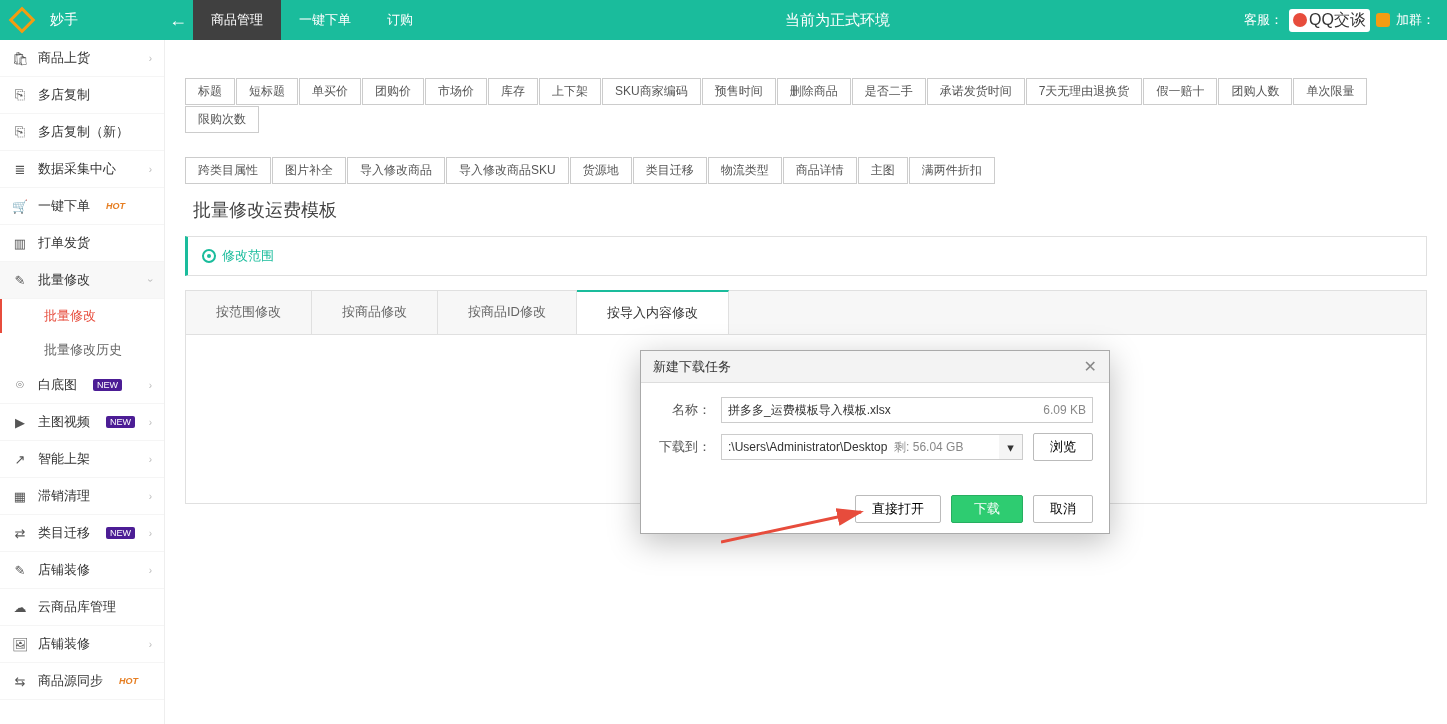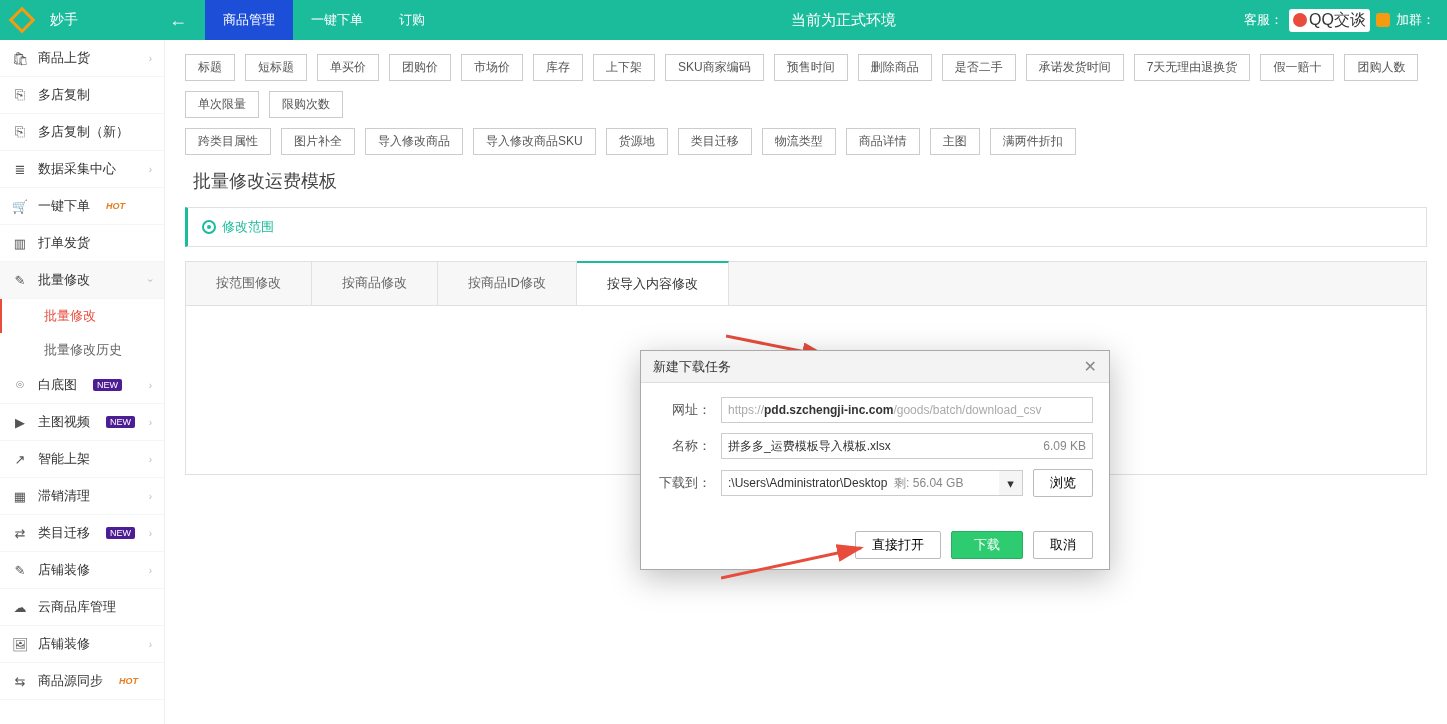--- a/index.html
+++ b/index.html
@@ -3,41 +3,41 @@
 <meta charset="utf-8">
 <style>
 * { margin:0; padding:0; box-sizing:border-box; }
 body { font-family:"Microsoft YaHei","PingFang SC",Arial,sans-serif; font-size:13px; color:#333; background:#fff; }
 .header { background:#1abc9c; height:40px; display:flex; align-items:center; color:#fff; }
 .logo { width:163px; display:flex; align-items:center; padding-left:12px; gap:18px; font-size:14px; font-weight:500; }
 .logo-icon { transform:rotate(45deg); display:inline-block; }
 .logo-icon svg { display:block; }
 .back { width:30px; text-align:center; cursor:pointer; font-size:18px; }
 .nav-item { padding:0 18px; height:40px; line-height:40px; cursor:pointer; }
-.nav-item.active { background:#1d4ed8;margin-left:12px; }
+.nav-item.active { background:#404040; }
 .env { flex:1; text-align:center; font-size:15px; }
 .header-right { display:flex; align-items:center; padding-right:12px; gap:6px; }
 .qq-badge { background:#fff; color:#333; border-radius:3px; padding:1px 4px; display:flex; align-items:center; gap:2px; font-size:16px; }
 .qq-icon { width:14px; height:14px; background:#e74c3c; border-radius:50%; }
 .q-orange { width:14px; height:14px; background:#f39c12; border-radius:3px; }
 
 .layout { display:flex; height:calc(100vh - 40px); }
 .sidebar { width:165px; border-right:1px solid #eee; overflow-y:auto; background:#fff; }
 .side-item { height:37px; display:flex; align-items:center; padding:0 12px; cursor:pointer; gap:10px; border-bottom:1px solid #f5f5f5; position:relative; }
 .side-item .icon { width:16px; text-align:center; color:#555; }
 .side-item .arr { margin-left:auto; color:#bbb; font-size:10px; }
 .side-item.expanded .arr { transform:rotate(90deg); }
 .side-item.active { background:#f8f8f8; }
 .sub-item { height:34px; display:flex; align-items:center; padding-left:42px; cursor:pointer; border-left:2px solid transparent; color:#666; }
 .sub-item.active { color:#e74c3c; border-left-color:#e74c3c; }
 .badge-new { background:#4c1d95; color:#fff; font-size:9px; padding:1px 4px; border-radius:2px; margin-left:6px; }
 .badge-hot { color:#e67e22; font-size:9px; font-weight:bold; margin-left:6px; font-style:italic; }
 
 .main { flex:1; padding:14px 20px; overflow:auto; background:#fff; }
-.tag-row { display:flex; flex-wrap:wrap; gap:10px; margin-bottom:10px; }
+.tag-row { display:flex; flex-wrap:wrap; gap:1px; margin-bottom:10px;margin-top:24px; }
 .tag { border:1px solid #ccc; padding:4px 12px; color:#555; cursor:pointer; font-size:12px; background:#fff; }
 .page-title { font-size:18px; color:#444; margin:14px 8px; }
 .section { border:1px solid #e0e0e0; border-left:3px solid #1abc9c; padding:10px 14px; margin-bottom:14px; }
 .section-title { display:flex; align-items:center; gap:6px; color:#1abc9c; }
 .section-title .ring { width:14px; height:14px; border:2px solid #1abc9c; border-radius:50%; display:inline-block; position:relative; }
 .section-title .ring:after { content:""; position:absolute; width:4px; height:4px; background:#1abc9c; border-radius:50%; top:3px; left:3px; }
 
 .tabs { display:flex; border:1px solid #e0e0e0; border-bottom:none; background:#f7f7f7; }
 .tab { padding:12px 30px; cursor:pointer; color:#666; border-right:1px solid #e0e0e0; }
 .tab.active { background:#fff; color:#333; border-top:2px solid #1abc9c; margin-top:-1px; }
@@ -252,28 +252,20 @@
   </div>
 </div>
 
 <div class="dialog">
   <div class="dlg-head">
     <span>新建下载任务</span>
     <span class="dlg-close">✕</span>
   </div>
   <div class="dlg-body">
     <div class="dlg-row">
-      <div class="dlg-label">网址：</div>
-      <div class="dlg-input url">
-        <span>https://</span>
-          <span class="dom">pdd.szchengji-inc.com</span>
-          <span>/goods/batch/download_csv</span>
-      </div>
-    </div>
-    <div class="dlg-row">
       <div class="dlg-label">名称：</div>
       <div class="dlg-input">
         <span>拼多多_运费模板导入模板.xlsx</span>
         <span class="size">6.09 KB</span>
       </div>
     </div>
     <div class="dlg-row">
       <div class="dlg-label">下载到：</div>
       <div class="combo">
         <div class="dlg-input">

